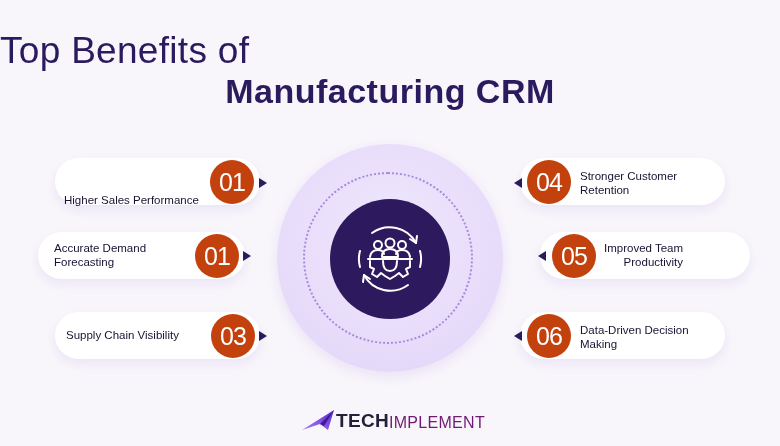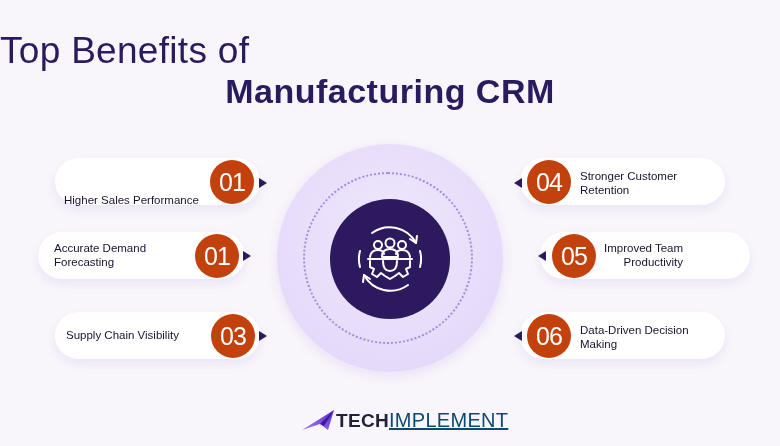--- a/index.html
+++ b/index.html
@@ -9,21 +9,21 @@
   .outer{position:absolute;left:277px;top:144px;width:226px;height:228px;border-radius:50%;background:radial-gradient(circle at 50% 40%,#efe7fd 0%,#e7dcfa 60%,#e2d5f8 100%);box-shadow:0 4px 14px rgba(160,130,220,0.18);}
   .dotted{position:absolute;left:303px;top:172px;width:170px;height:172px;border-radius:50%;border:2px dotted #a58bdc;box-sizing:border-box;}
   .inner{position:absolute;left:330px;top:199px;width:120px;height:120px;border-radius:50%;background:#2d1a5e;display:flex;align-items:center;justify-content:center;}
   .pill{position:absolute;height:47px;background:#fff;border-radius:24px;box-shadow:0 5px 12px rgba(170,150,220,0.18);}
   .ptext{position:absolute;font-size:11.5px;line-height:13.5px;color:#1a1230;}
   .num{position:absolute;width:44px;height:44px;border-radius:50%;background:#c2410c;color:#fff;font-size:25px;display:flex;align-items:center;justify-content:center;letter-spacing:-1px;}
   .arrow-r{position:absolute;width:0;height:0;border-top:5px solid transparent;border-bottom:5px solid transparent;border-left:8px solid #2d1a5e;}
   .arrow-l{position:absolute;width:0;height:0;border-top:5px solid transparent;border-bottom:5px solid transparent;border-right:8px solid #2d1a5e;}
   .logo{position:absolute;left:300px;top:406px;height:26px;display:flex;align-items:flex-end;}
   .logo-tech{font-size:19px;font-weight:700;color:#23203a;letter-spacing:0.3px;}
-  .logo-impl{font-size:20px;font-weight:400;color:#0c4a6e;letter-spacing:0.3px;text-decoration:underline;}
+  .logo-impl{font-size:16px;font-weight:400;color:#701a75;letter-spacing:0.3px;}
 </style>
 </head>
 <body>
 
 <div class="title1">Top Benefits of</div>
 <div class="title2">Manufacturing CRM</div>
 
 <div class="outer"></div>
 <div class="dotted"></div>
 <div class="inner">

